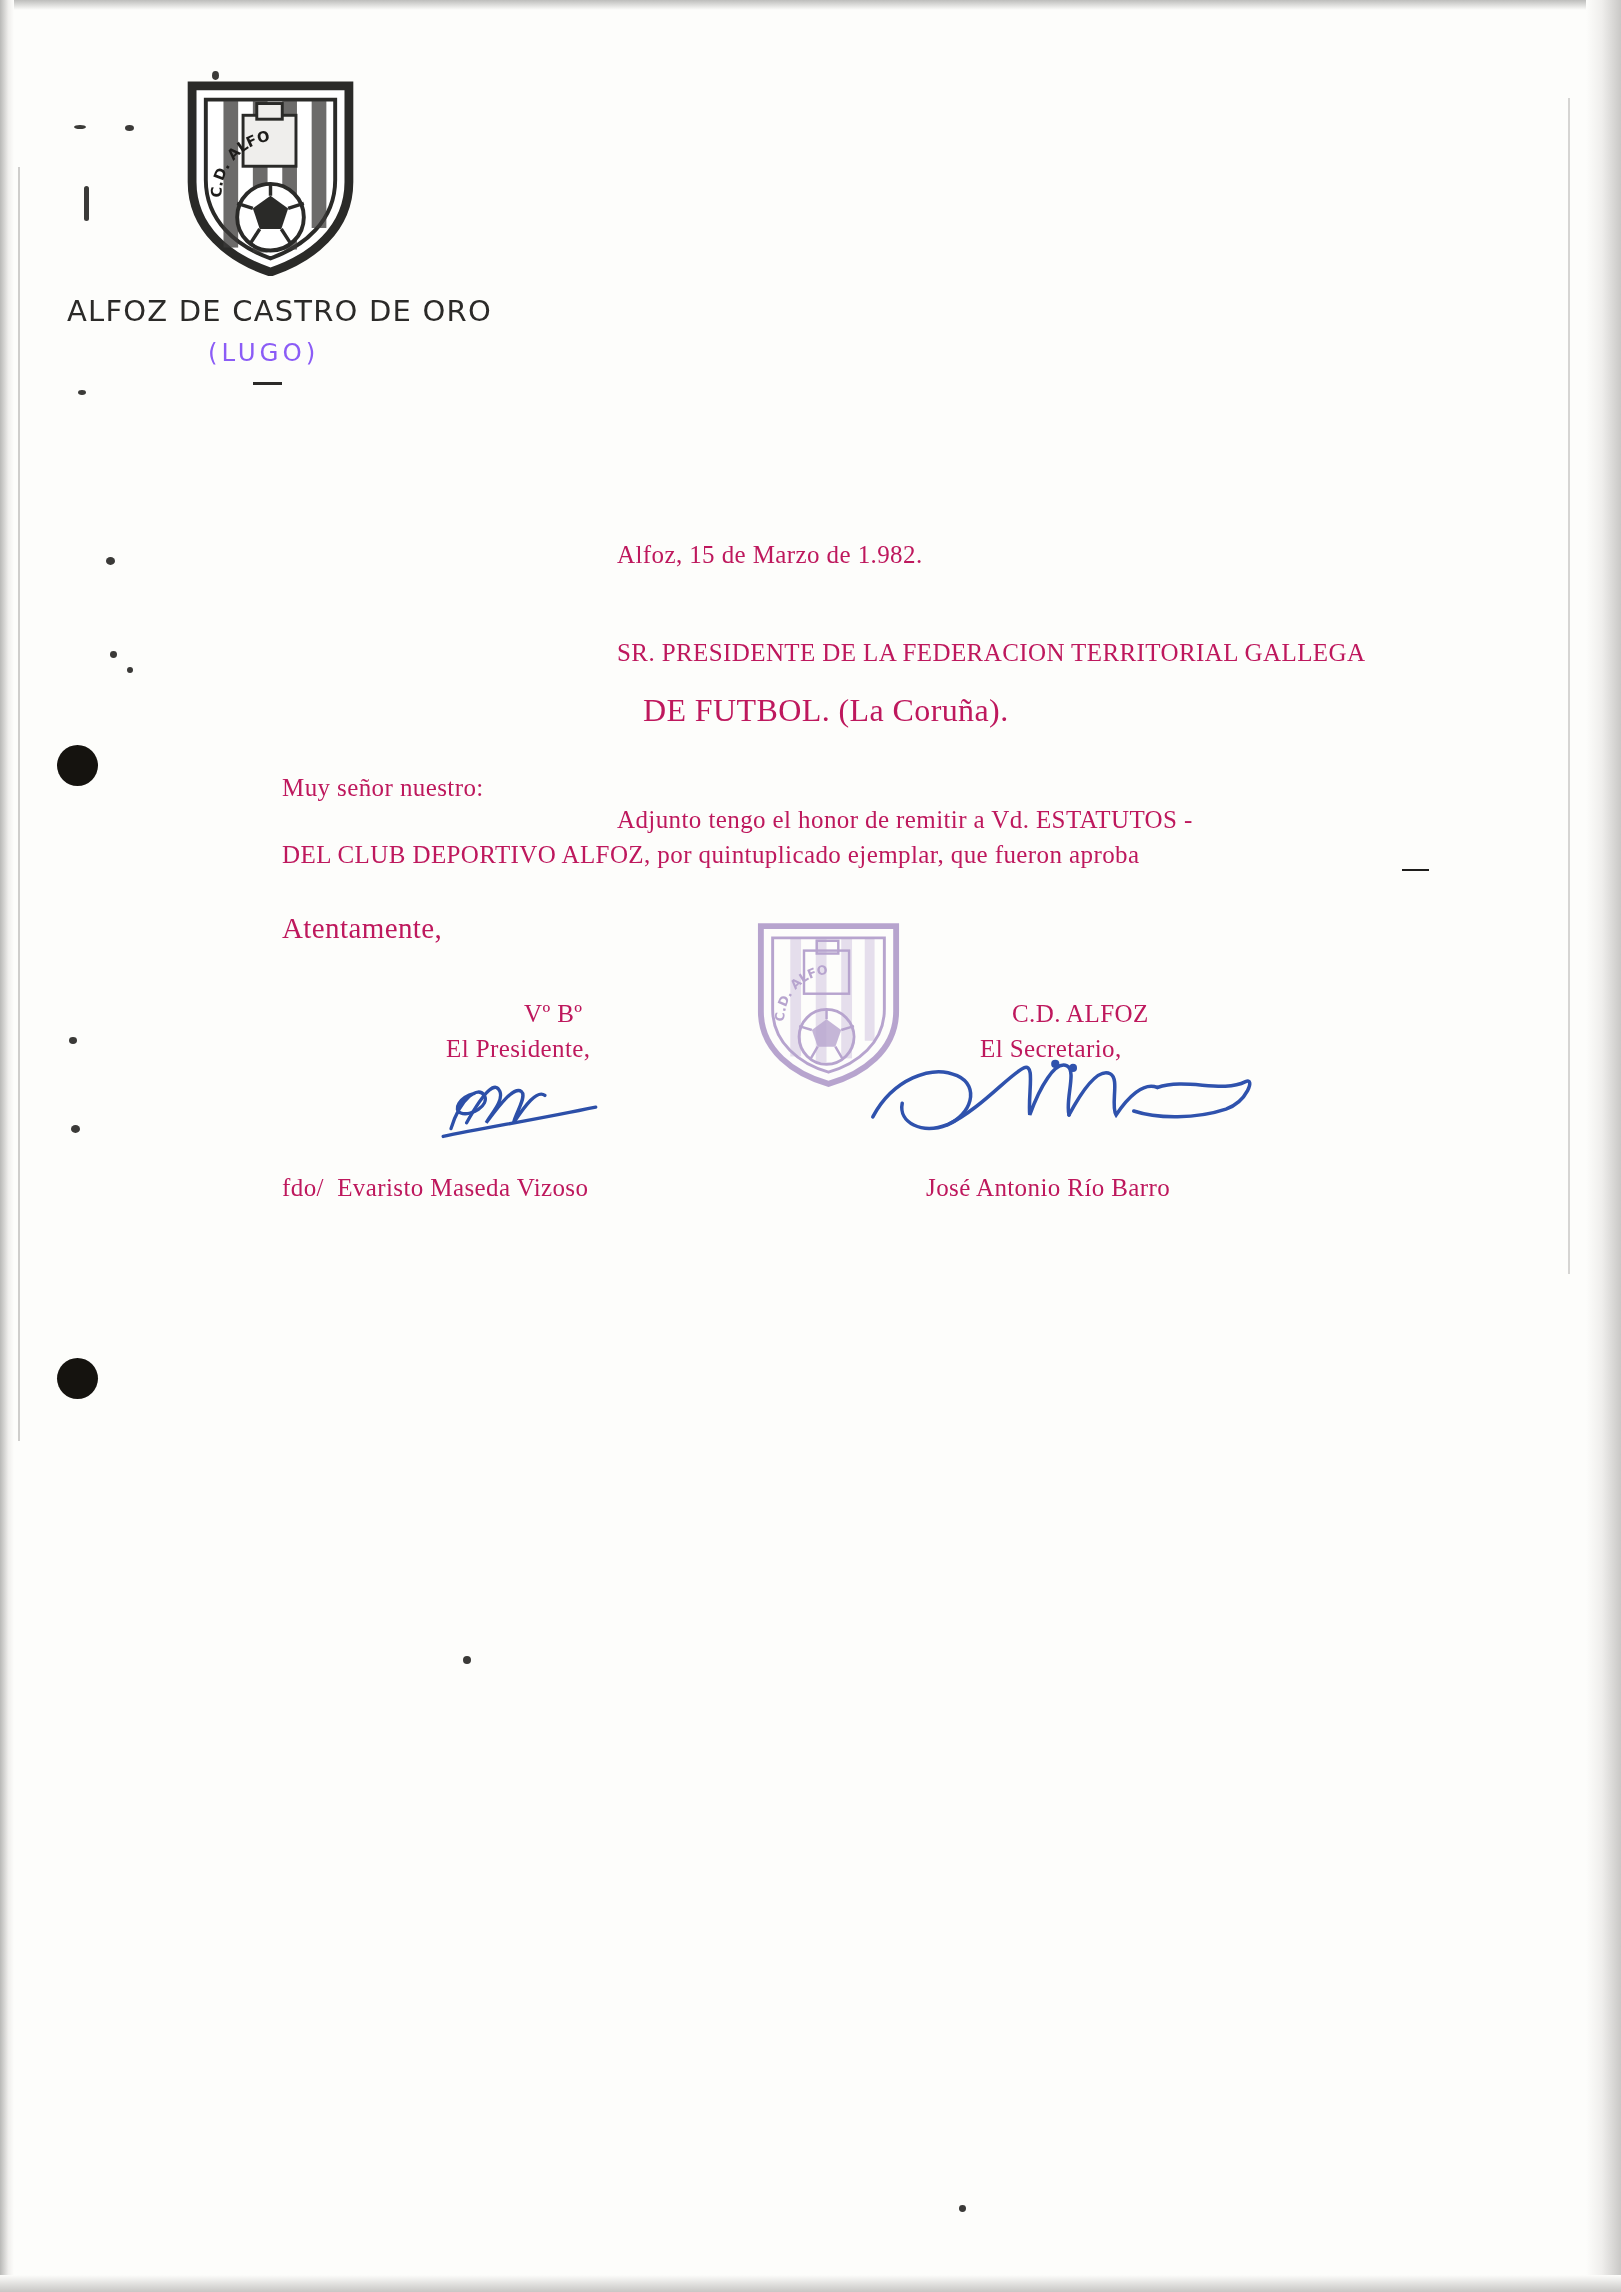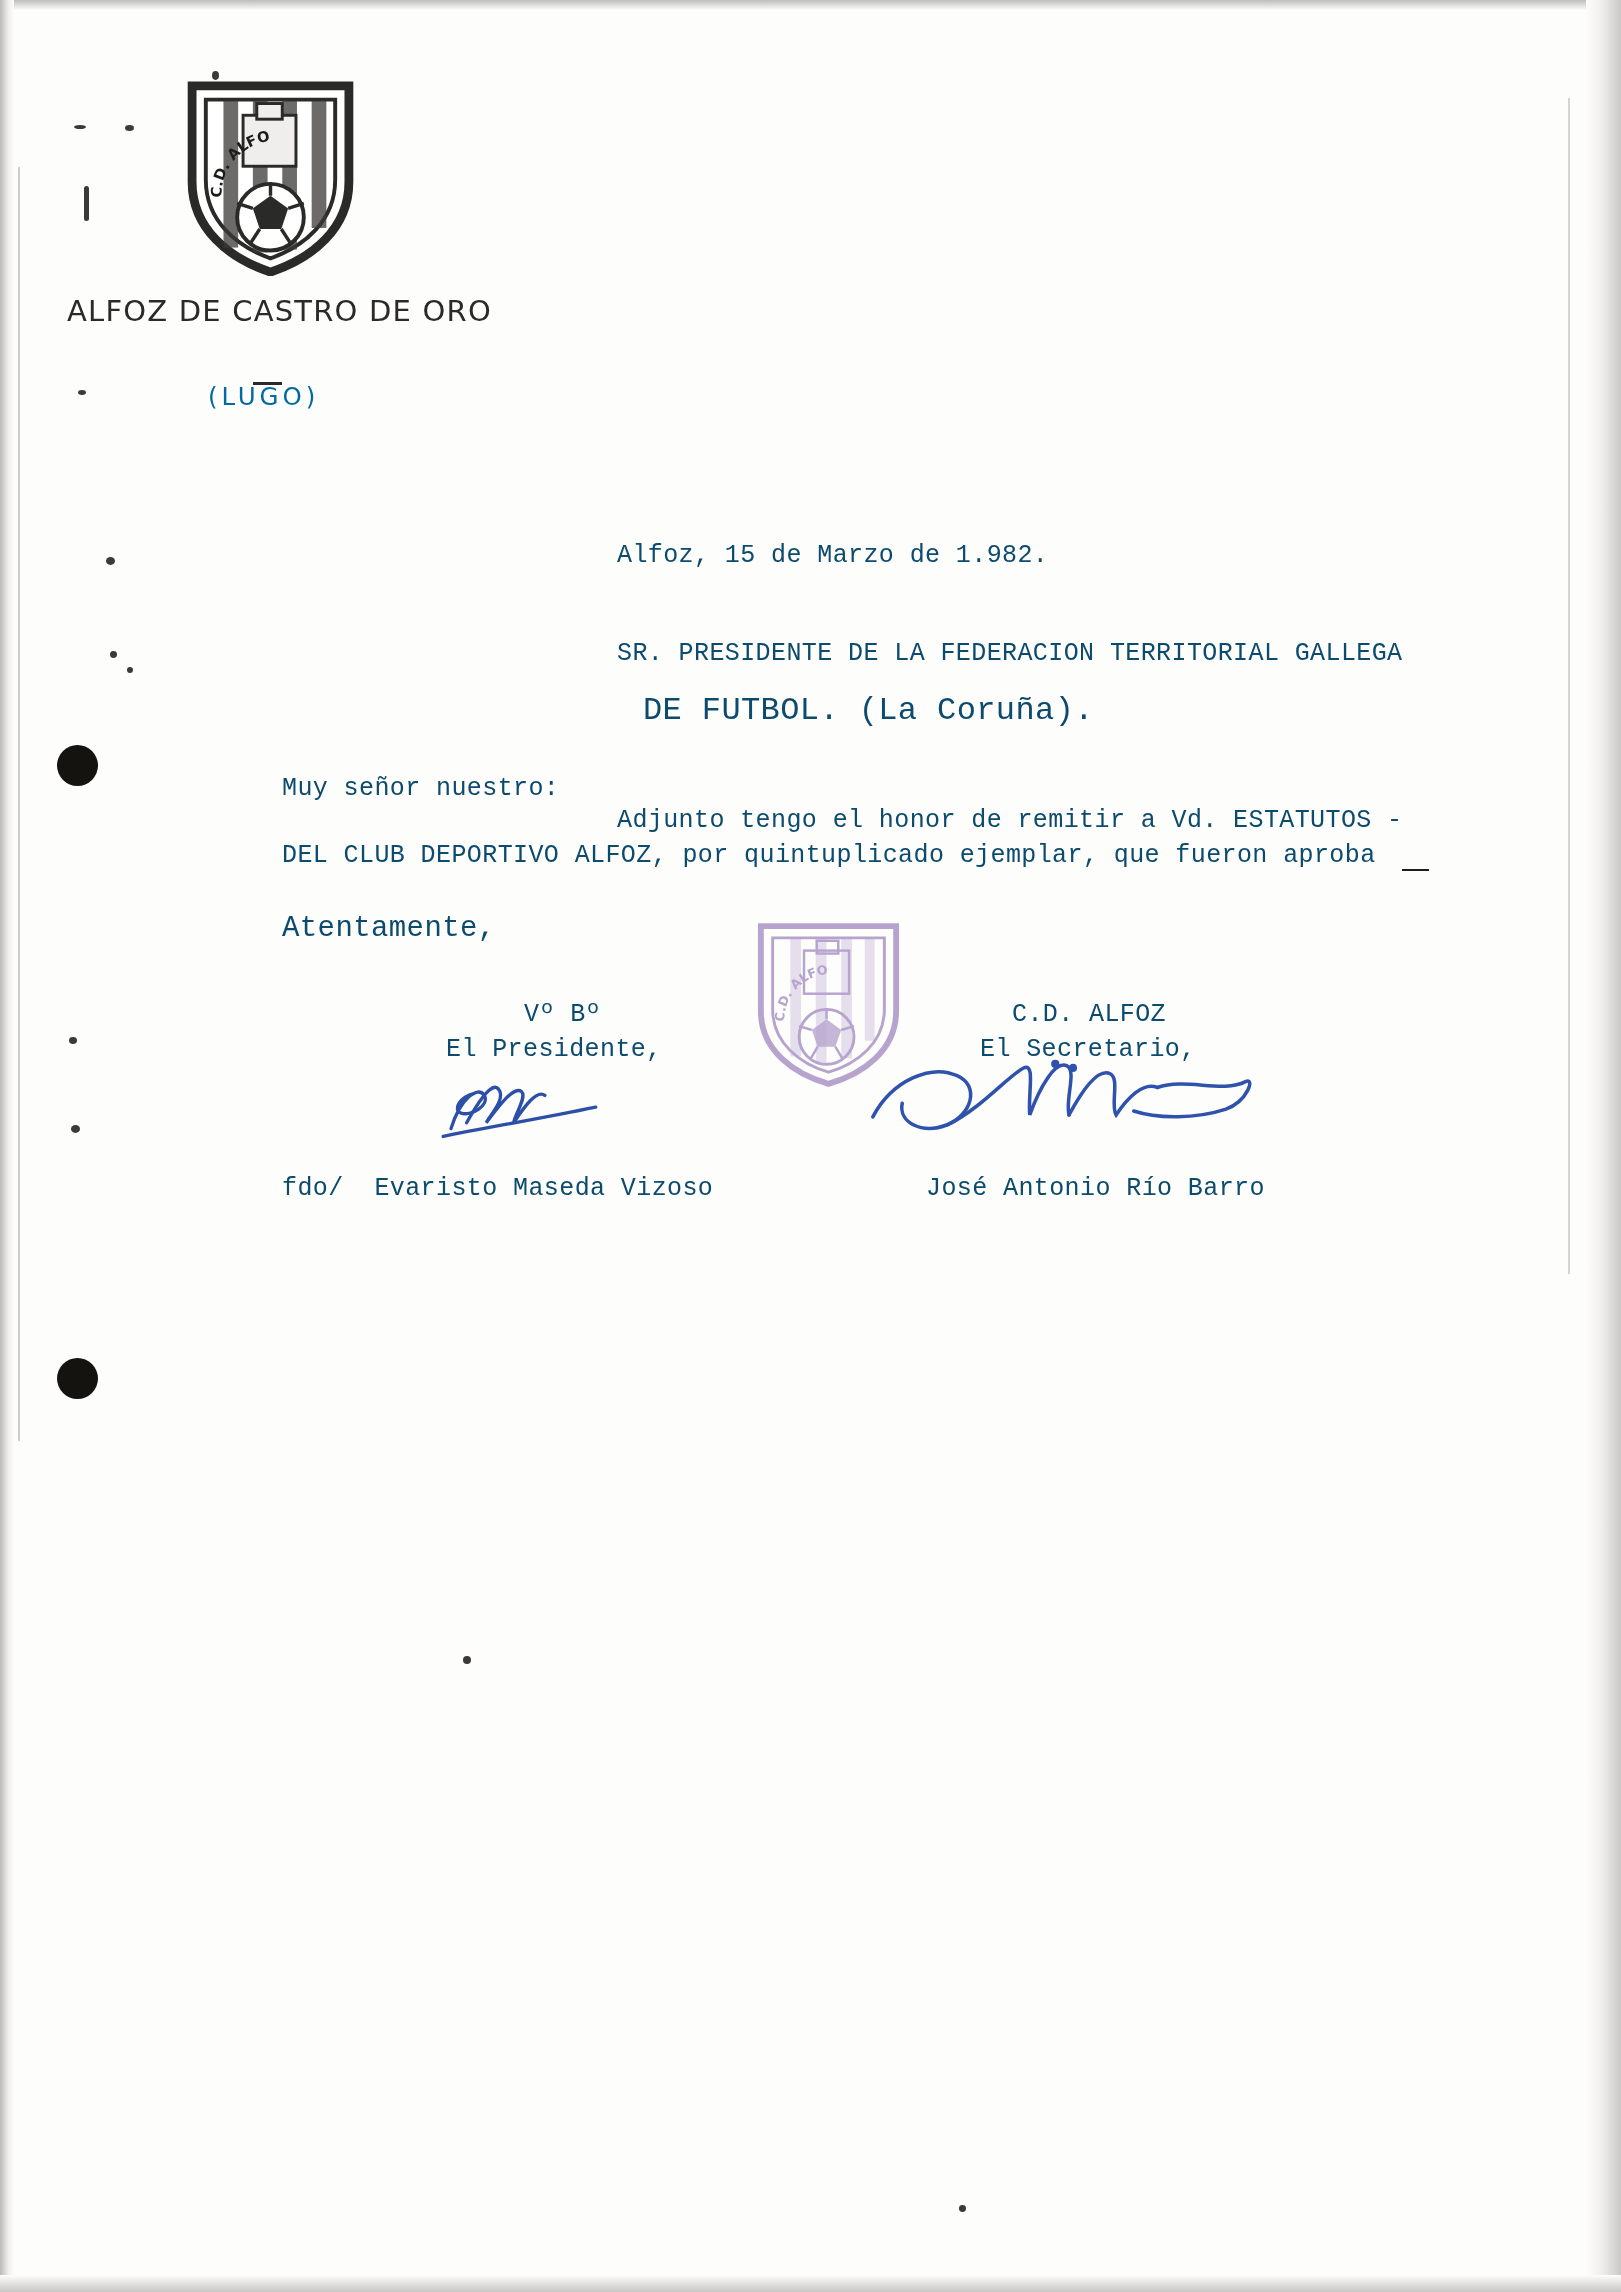--- a/index.html
+++ b/index.html
@@ -91,36 +91,35 @@
     color: #2b2a28;
     white-space: nowrap;
   }
   .club-city {
     position: absolute;
     left: 208px;
     top: 338px;
     font-family: "DejaVu Sans", sans-serif;
     font-size: 24.5px;
     letter-spacing: 3.9px;
-    color: #0369a1;
-    margin-top: 44px;
+    color: #8b5cf6;
   }
   .city-underline {
     position: absolute;
     left: 253px;
     top: 382px;
     width: 29px;
     height: 2.9px;
     background: #2b2a28;
   }
 
   .typed {
     position: absolute;
-    font-family: Liberation Mono, monospace;
-    color: #0c4a6e;
+    font-family: Liberation Serif, serif;
+    color: #be185d;
     letter-spacing: 0.4px;
     white-space: pre;
   }
 
   .date-line {
     left: 617px;
     top: 541px;
     font-size: 25px;
   }
   .addressee-1 {

